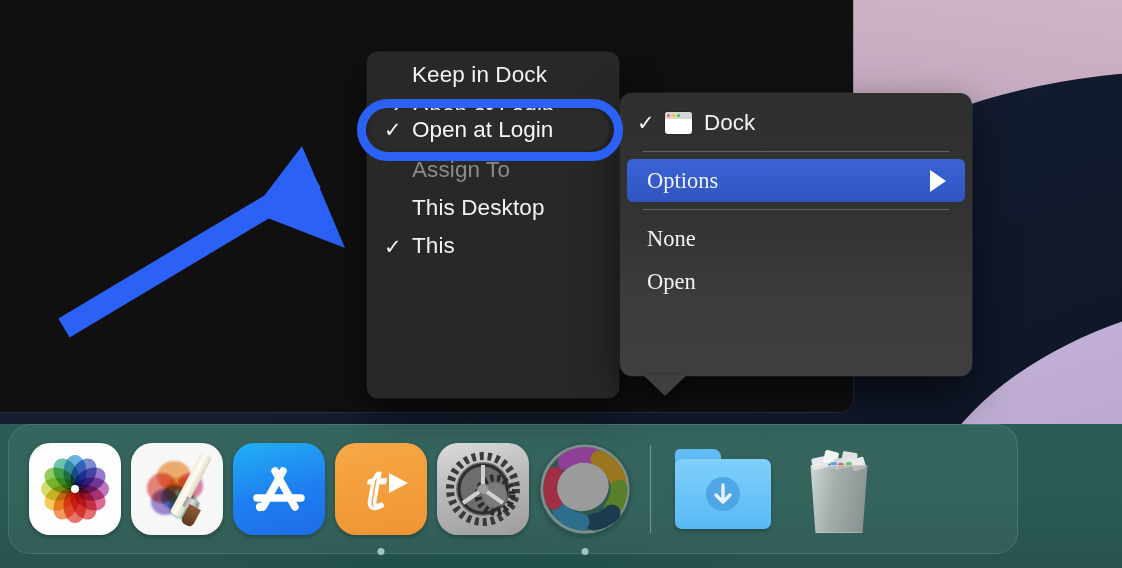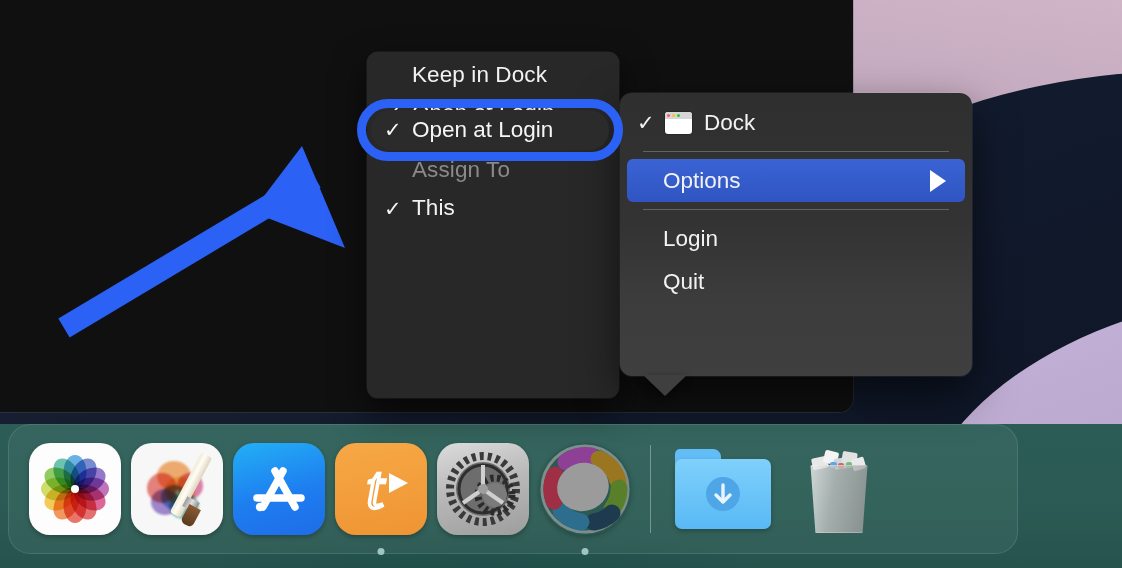--- a/index.html
+++ b/index.html
@@ -158,21 +158,21 @@
     font-size: 22.5px;
     border-radius: 6px;
     white-space: nowrap;
   }
   .rmi .rcheck {
     width: 26px; margin-left: 10px;
     font-size: 21px; line-height: 1; color: #f4f4f4;
     flex: 0 0 26px;
   }
   .rmi .rlabel { margin-left: 12px; }
-  .rmi.pad .rlabel { margin-left: 36px; }
+  .rmi.pad .rlabel { margin-left: 20px; font-family: Liberation Serif, serif; }
   .rmi.sel {
     background: #3257c8;
     background: linear-gradient(180deg,#3a63d4 0%, #3055c2 100%);
   }
   .rmi .tri {
     position: absolute; right: 19px; top: 50%;
     transform: translateY(-50%);
     width: 0; height: 0;
     border-top: 11px solid transparent;
     border-bottom: 11px solid transparent;
@@ -407,20 +407,23 @@
     </div>
 
 
     <div class="sep-l"></div>
 
     <div class="mi dim">
       <span class="lbl">Assign To</span>
     </div>
 
 
+    <div class="mi noindent">
+      <span class="lbl">This Desktop</span>
+    </div>
 
     <div class="mi">
       <span class="check">✓</span>
       <span class="lbl">This</span>
     </div>
   </div>
 
   <div id="menu-right">
 
     <div class="rmi">
@@ -438,24 +441,24 @@
     <div class="sep-r"></div>
 
     <div class="rmi sel pad">
       <span class="rlabel">Options</span>
       <span class="tri"></span>
     </div>
 
     <div class="sep-r"></div>
 
     <div class="rmi pad">
-      <span class="rlabel">Login</span>
+      <span class="rlabel">None</span>
     </div>
     <div class="rmi pad">
-      <span class="rlabel">Quit</span>
+      <span class="rlabel">Open</span>
     </div>
   </div>
 
   <div id="ring-content">
     <span class="check">✓</span>
     <span>Open at Login</span>
   </div>
   <div id="ring"></div>
 
   <div id="dock">

